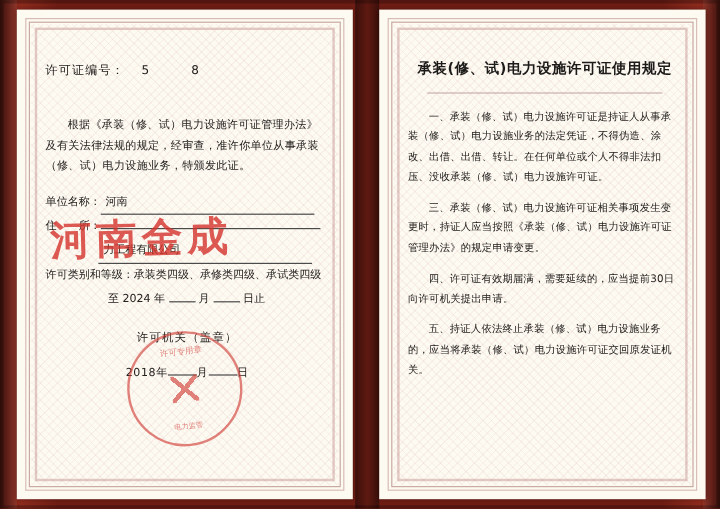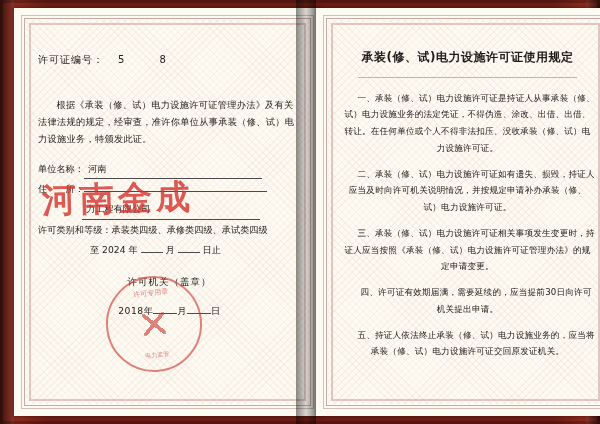--- a/index.html
+++ b/index.html
@@ -15,21 +15,20 @@
   
   .leather-edge{
     position:absolute;inset:0;
     box-shadow:inset 0 0 0 3px rgba(0,0,0,.25);
   }
   
   .page-left,.page-right{
     position:absolute;top:8px;height:408px;
     background:#fdfaf2;
     box-shadow:0 0 4px rgba(0,0,0,.45);
-    padding-left:27px;
   }
   .page-left{left:14px;width:280px;}
   .page-right{left:316px;width:272px;}
 
   
   .frame{
     position:absolute;inset:10px;
     border:1px solid #c9a9a2;
     outline:1px solid #d8bdb6;
     outline-offset:2px;
@@ -122,21 +121,21 @@
     text-align:center;font-weight:bold;font-size:12px;
     letter-spacing:.5px;margin-top:18px;color:#1d1b19;
     font-family:"DejaVu Sans","Liberation Sans",sans-serif;
   }
   .r-rule{
     width:86%;margin:10px auto 0;border-top:1px solid #cbb0a9;
   }
   .r-list{margin-top:12px;}
   .r-item{
     font-size:8.6px;line-height:1.95;text-indent:2em;
-    margin-bottom:9px;letter-spacing:.2px;text-align:center;
+    margin-bottom:9px;letter-spacing:.2px;
   }
 
   
   .spine{
     position:absolute;left:296px;top:0;width:20px;height:424px;
     background:linear-gradient(90deg,rgba(0,0,0,.45),rgba(0,0,0,.15),rgba(0,0,0,.45));
   }
   .hinge-l,.hinge-r{
     position:absolute;top:0;width:14px;height:424px;
   }
@@ -209,20 +208,19 @@
 
   <div class="page-right">
     <div class="frame"></div>
     <div class="guilloche"></div>
 
     <div class="content">
       <div class="r-title">承装(修、试)电力设施许可证使用规定</div>
       <div class="r-rule"></div>
       <div class="r-list">
         <div class="r-item">一、承装（修、试）电力设施许可证是持证人从事承装（修、试）电力设施业务的法定凭证，不得伪造、涂改、出借、出借、转让。在任何单位或个人不得非法扣压、没收承装（修、试）电力设施许可证。</div>
-        <div class="r-item">二、承装（修、试）电力设施许可证如有遗失、损毁，持证人应当及时向许可机关说明情况，并按规定申请补办承装（修、试）电力设施许可证。</div>
         <div class="r-item">三、承装（修、试）电力设施许可证相关事项发生变更时，持证人应当按照《承装（修、试）电力设施许可证管理办法》的规定申请变更。</div>
         <div class="r-item">四、许可证有效期届满，需要延续的，应当提前30日向许可机关提出申请。</div>
         <div class="r-item">五、持证人依法终止承装（修、试）电力设施业务的，应当将承装（修、试）电力设施许可证交回原发证机关。</div>
       </div>
     </div>
   </div>
 </div>
 
 </body></html>

